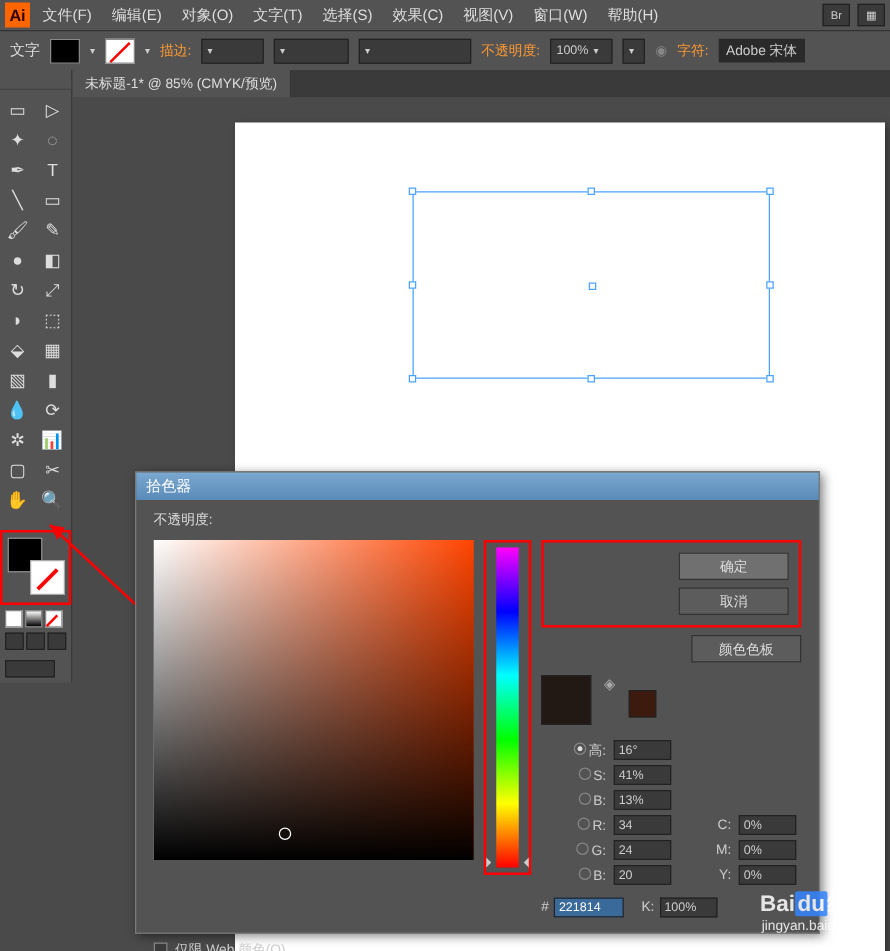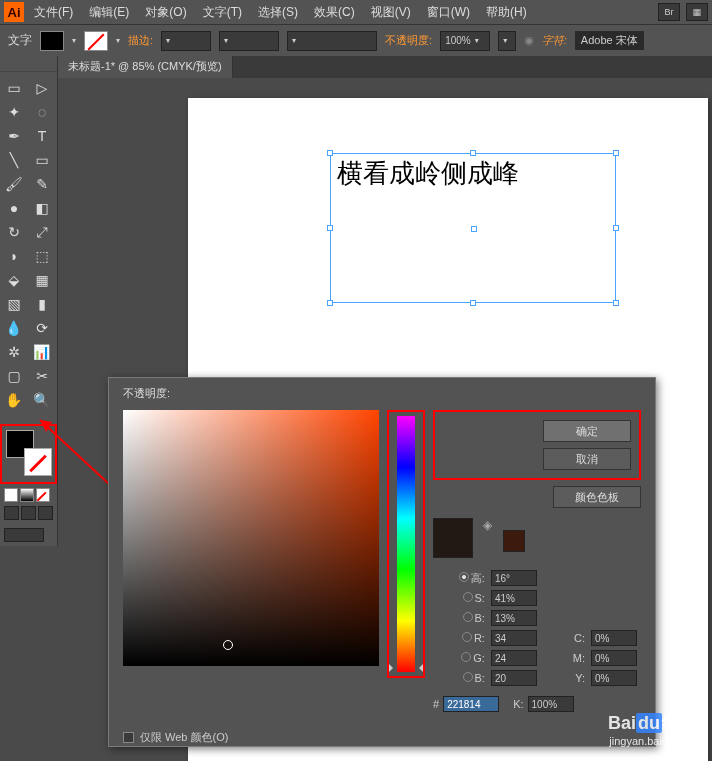--- a/index.html
+++ b/index.html
@@ -16,21 +16,21 @@
 .controlbar { background: #535353; height: 32px; display: flex; align-items: center; padding: 0 8px; gap: 8px; border-top: 1px solid #333; }
 .ctrl-label { color: #ddd; font-size: 12px; }
 .swatch { width: 24px; height: 20px; border: 1px solid #888; }
 .swatch.black { background: #000; }
 .swatch.none { background: #fff; position: relative; }
 .swatch.none::after { content: ""; position: absolute; left: 0; right: 0; top: 50%; border-top: 2px solid red; transform: rotate(-45deg); }
 .stroke-label { color: #ff9933; font-size: 11px; }
 .dd { height: 20px; background: #3a3a3a; border: 1px solid #222; display: flex; align-items: center; padding: 0 4px; font-size: 10px; gap: 4px; }
 .dd .arrow { font-size: 8px; }
 .opacity-label { color: #ff9933; }
-.char-label { color: #ff9933; font-style: italic; }
+.char-label { color: #ff9933; }
 .font-dd { background: #2a2a2a; padding: 2px 6px; color: #ccc; font-size: 11px; }
 
 
 .left-toolbar { position: absolute; left: 0; top: 56px; width: 58px; background: #535353; border-right: 1px solid #333; padding-top: 8px; }
 .tool-head { height: 8px; background: #535353; border-bottom: 1px solid #444; margin-bottom: 4px; }
 .tool-row { display: flex; height: 24px; }
 .tool-cell { width: 28px; height: 24px; display: flex; align-items: center; justify-content: center; color: #ddd; font-size: 14px; cursor: pointer; }
 .swatch-area { margin-top: 12px; padding: 4px; position: relative; height: 60px; border: 2px solid red; }
 .fill-swatch { position: absolute; left: 4px; top: 4px; width: 28px; height: 28px; background: #000; border: 1px solid #aaa; }
 .stroke-swatch { position: absolute; left: 22px; top: 22px; width: 28px; height: 28px; background: #fff; border: 1px solid #aaa; }
@@ -227,41 +227,41 @@
 <div class="doc-area">
   <div class="tabbar">
     <div class="tab">
       <span>未标题-1* @ 85% (CMYK/预览)</span>
       <span class="close">×</span>
     </div>
   </div>
   <div class="canvas-outer">
     <div class="artboard">
       <div class="textframe">
-        <div class="txt">横看成岭侧成峰</div>
         <div class="handle h-tl"></div>
         <div class="handle h-tm"></div>
         <div class="handle h-tr"></div>
         <div class="handle h-ml"></div>
         <div class="handle h-mr"></div>
         <div class="handle h-bl"></div>
         <div class="handle h-bm"></div>
         <div class="handle h-br"></div>
         <div class="handle h-cc"></div>
       </div>
     </div>
   </div>
 </div>
 
 <svg class="arrow-ann" viewBox="0 0 90 80">
   <line x1="80" y1="75" x2="10" y2="10" stroke="red" stroke-width="2"></line>
   <polygon points="10,10 22,12 16,22" fill="red"></polygon>
 </svg>
 
 <div class="dialog">
+  <div class="dlg-title">拾色器</div>
   <div class="dlg-body">
     <span class="pick-label">不透明度:</span>
     <div class="sv-box">
       <div class="sv-cursor"></div>
     </div>
     <div class="hue-wrap">
       <div class="hue-bar">
         <div class="hue-ptr-l"></div>
         <div class="hue-ptr-r"></div>
       </div>

